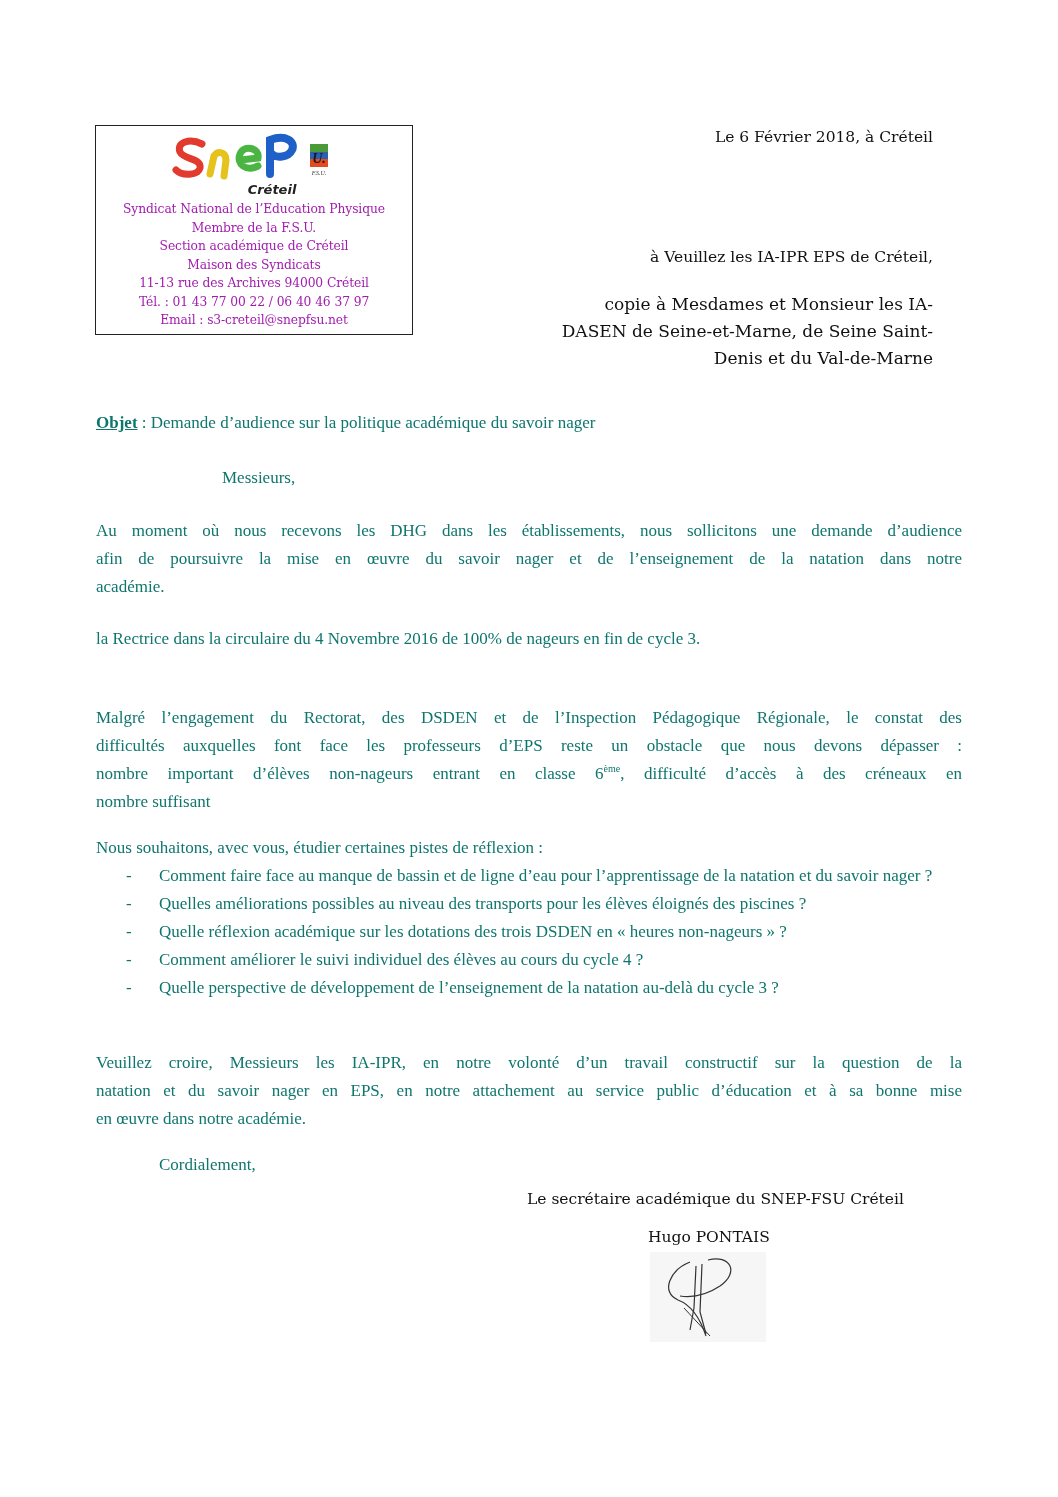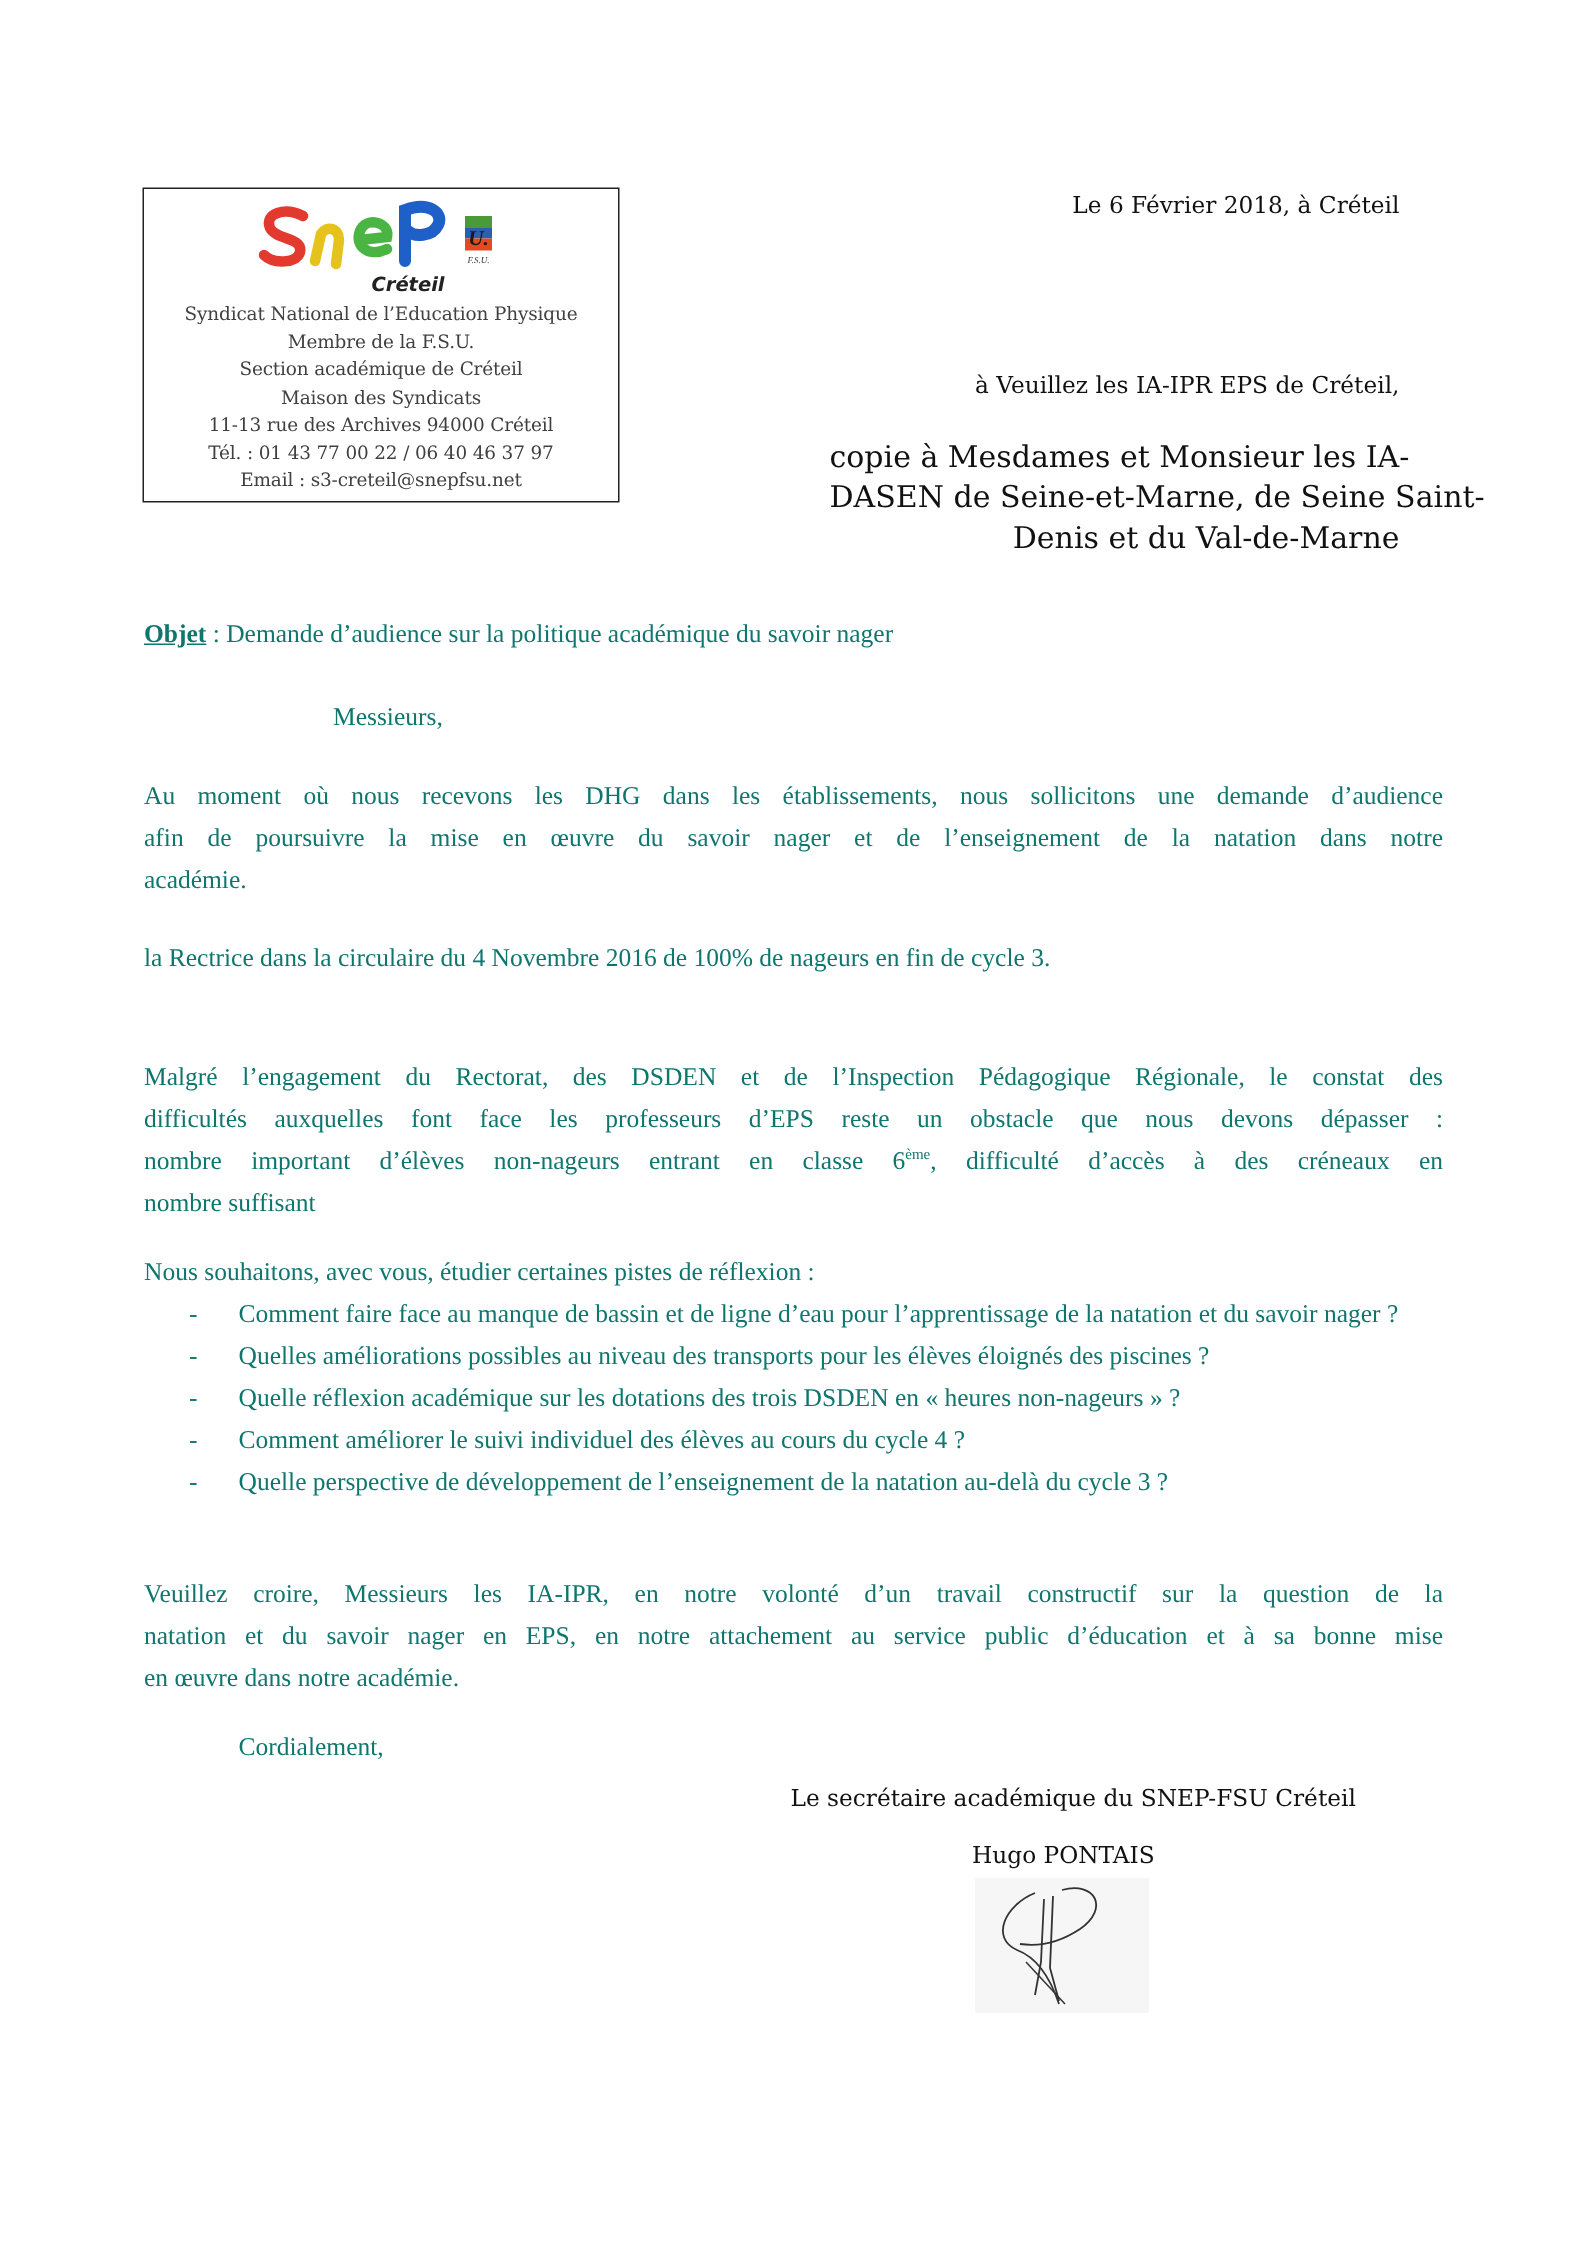--- a/index.html
+++ b/index.html
@@ -34,21 +34,21 @@
       left: 72px; top: 4px;
       width: 180px; height: 70px;
     }
     .logo svg { display: block; }
     .lh-lines {
       position: absolute;
       left: 0; right: 0; top: 74px;
       font-family: "DejaVu Serif", serif;
       font-size: 12.3px;
       line-height: 18.5px;
-      color: #404040;
+      color: #a21caf;
       letter-spacing: -0.1px;
     }
     .lh-line { display: block; white-space: nowrap; }
 
     
     .date-line {
       position: absolute;
       right: 125px; top: 128px;
       font-family: "DejaVu Serif", serif;
       font-size: 15.5px;
@@ -60,21 +60,21 @@
       font-family: "DejaVu Serif", serif;
       font-size: 15.5px;
       white-space: nowrap;
     }
     .copy-block {
       position: absolute;
       right: 125px; top: 291px;
       width: 380px;
       text-align: right;
       font-family: "DejaVu Serif", serif;
-      font-size: 20px;
+      font-size: 17px;
       line-height: 27px;
     }
     .copy-block span { display: block; white-space: nowrap; }
 
     
     .body-text {
       font-family: "Liberation Serif", serif;
       font-size: 17px;
       color: #0f766e;
     }

